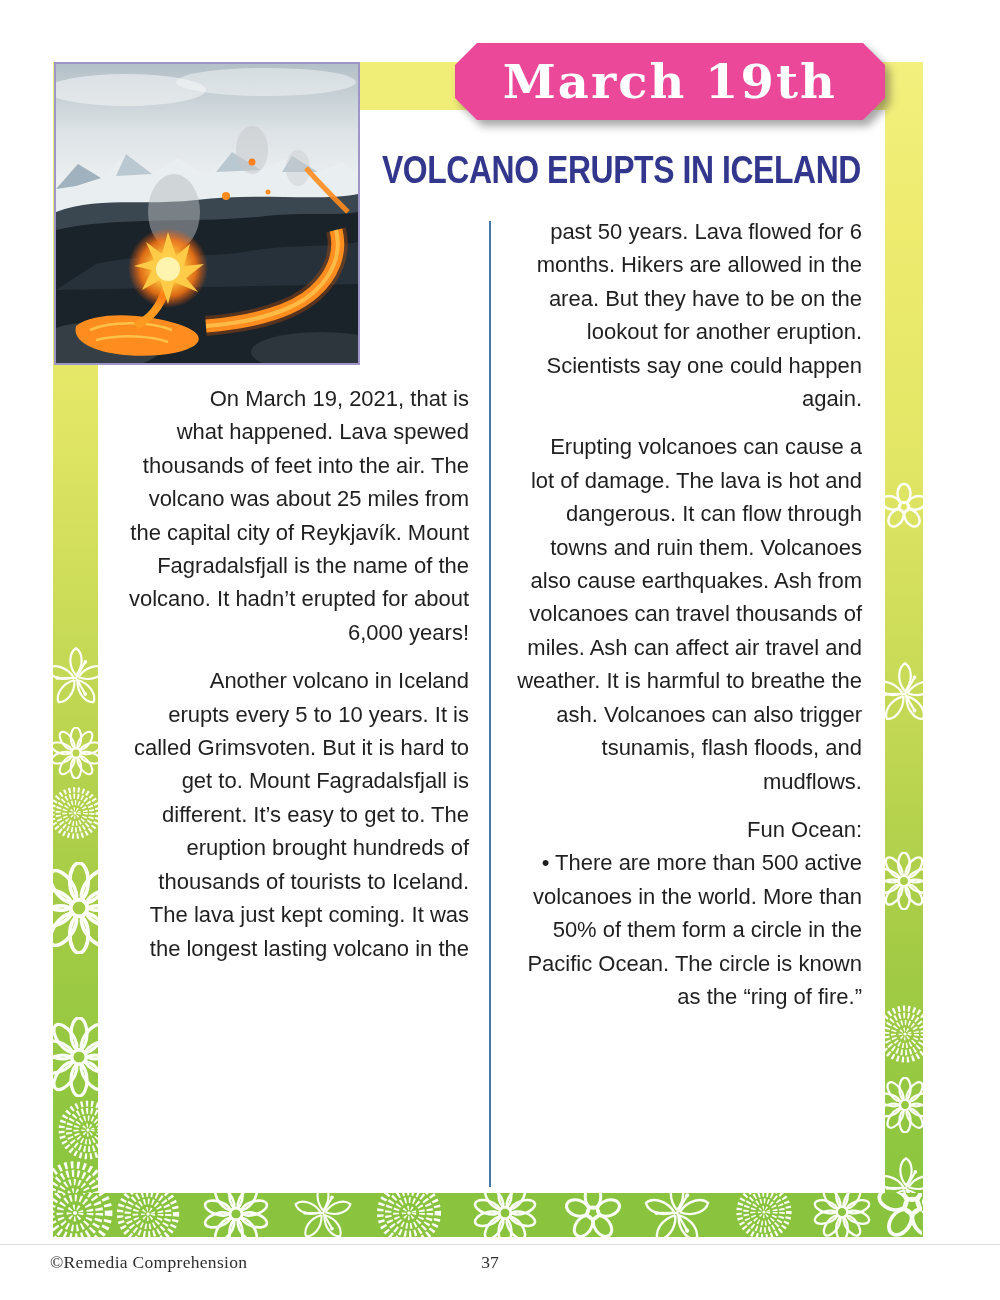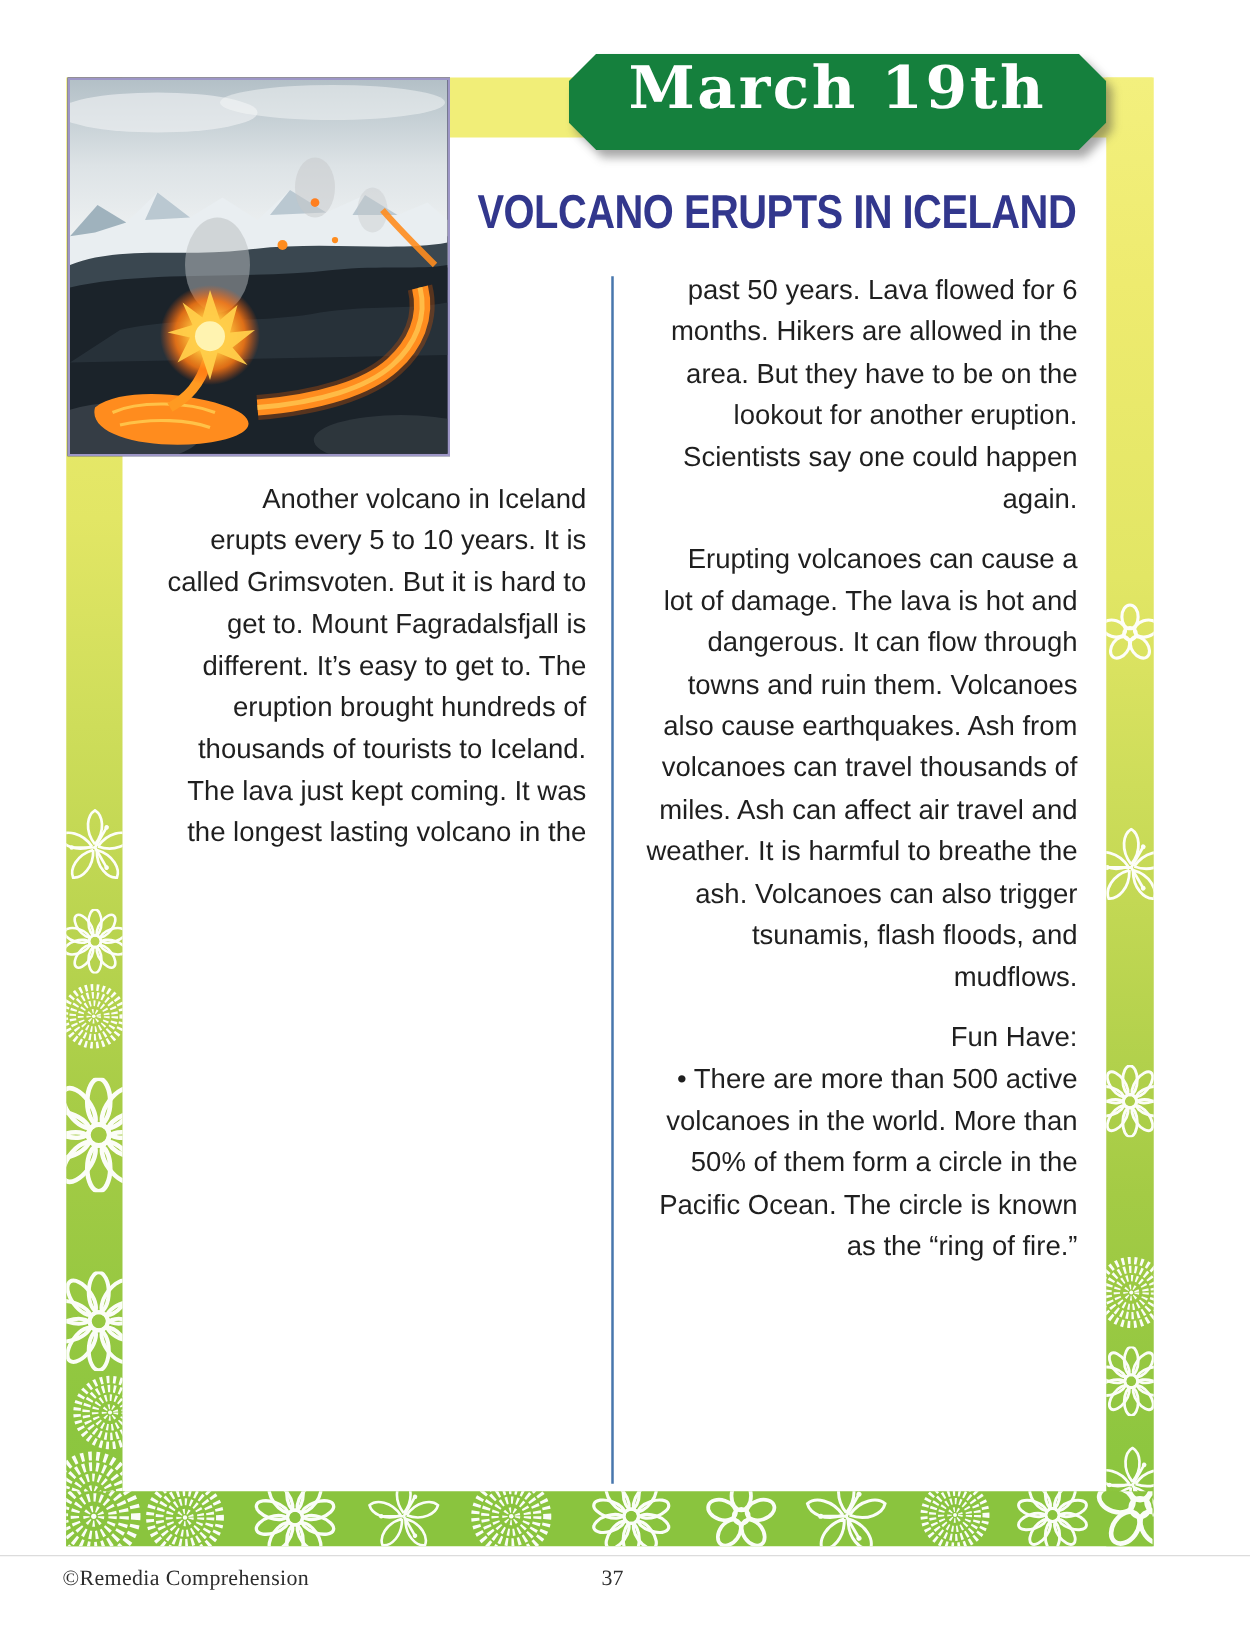--- a/index.html
+++ b/index.html
@@ -17,24 +17,24 @@
   .fl{position:absolute;opacity:.96;}
 
   
   .photo{position:absolute;left:54px;top:62px;width:302px;height:299px;
          border:2px solid #9d96c6;z-index:3;background:#1a2128;}
   .photo svg{display:block;}
 
   
   .banner{position:absolute;left:455px;top:43px;width:430px;height:77px;z-index:4;
           filter:drop-shadow(5px 6px 4px rgba(60,60,60,.45));}
-  .banner-shape{width:100%;height:100%;background:#15803d;
+  .banner-shape{width:100%;height:100%;background:#ec4899;
      clip-path:polygon(22px 0,calc(100% - 22px) 0,100% 22px,100% calc(100% - 22px),
                        calc(100% - 22px) 100%,22px 100%,0 calc(100% - 22px),0 22px);
-     display:flex;align-items:flex-start;justify-content:center;border-radius:14px;}
+     display:flex;align-items:center;justify-content:center;border-radius:14px;}
   .banner-text{font-family:"DejaVu Serif",serif;font-weight:700;font-size:47px;
      color:#ffffff;letter-spacing:2px;transform:scaleX(1.02);}
 
   
   .headline{position:absolute;left:382px;top:149px;z-index:3;white-space:nowrap;
      font-weight:700;font-size:38px;color:#32378d;letter-spacing:-.5px;
      transform:scaleX(.84);transform-origin:left center;}
 
   
   .col{position:absolute;z-index:2;color:#1f1f1f;font-size:22px;line-height:33.4px;text-align:right;}
@@ -244,27 +244,28 @@
     <div class="banner-shape">
       <span class="banner-text">March 19th</span>
     </div>
   </div>
 
   <div class="headline">VOLCANO ERUPTS IN ICELAND</div>
 
   <div class="divider"></div>
 
   <div class="col col-left">
+    <p class="indent">On March 19, 2021, that is what happened. Lava spewed thousands of feet into the air. The volcano was about 25 miles from the capital city of Reykjavík. Mount Fagradalsfjall is the name of the volcano. It hadn’t erupted for about 6,000 years!</p>
     <p class="indent">Another volcano in Iceland erupts every 5 to 10 years. It is called Grimsvoten. But it is hard to get to. Mount Fagradalsfjall is different. It’s easy to get to. The eruption brought hundreds of thousands of tourists to Iceland. The lava just kept coming. It was the longest lasting volcano in the</p>
   </div>
 
   <div class="col col-right">
     <p>past 50 years. Lava flowed for 6 months. Hikers are allowed in the area. But they have to be on the lookout for another eruption. Scientists say one could happen again.</p>
     <p class="indent">Erupting volcanoes can cause a lot of damage. The lava is hot and dangerous. It can flow through towns and ruin them. Volcanoes also cause earthquakes. Ash from volcanoes can travel thousands of miles. Ash can affect air travel and weather. It is harmful to breathe the ash. Volcanoes can also trigger tsunamis, flash floods, and mudflows.</p>
-    <p class="tight">Fun Have:</p>
+    <p class="tight">Fun Ocean:</p>
     <p>• There are more than 500 active volcanoes in the world. More than 50% of them form a circle in the Pacific Ocean. The circle is known as the “ring of fire.”</p>
   </div>
 
   <div class="footer-rule"></div>
   <div class="footer footer-left">©Remedia Comprehension</div>
   <div class="footer footer-center">37</div>
 
 </div>
 
 </body></html>

